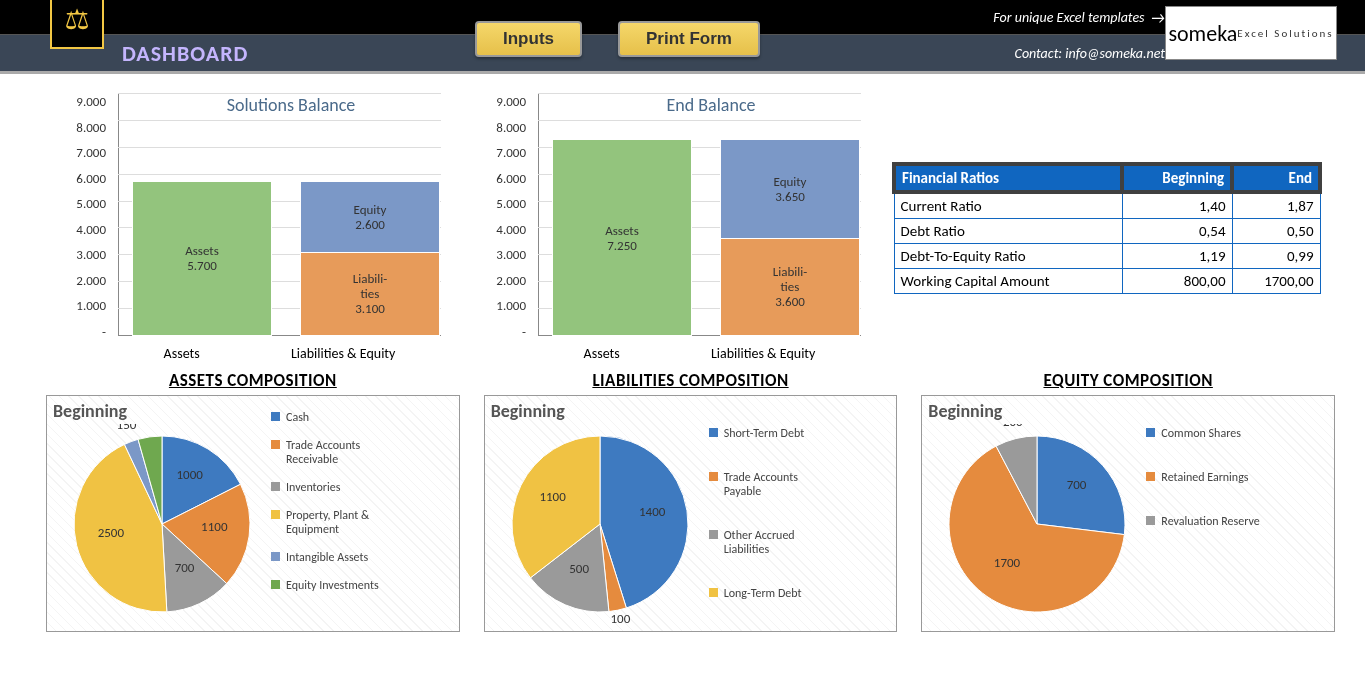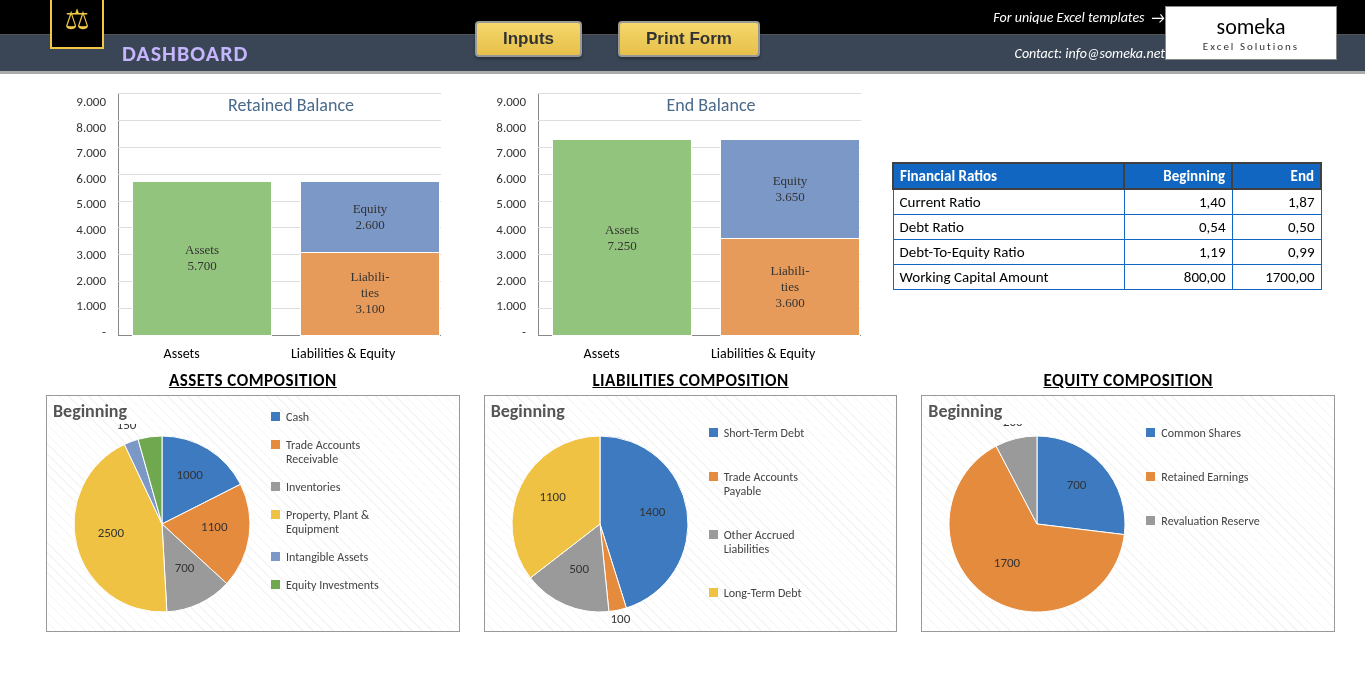--- a/index.html
+++ b/index.html
@@ -7,41 +7,41 @@
 .icon-sq { width:50px; height:56px; margin-left:50px; margin-top:4px; border:2px solid #f2c744; background:#000; display:flex; align-items:center; justify-content:center; font-size:28px; color:#f2c744; z-index:5; }
 .title-yellow { color:#f2c744; font-size:19px; font-weight:400; margin-left:20px; letter-spacing:1px; }
 .top-right { position:absolute; right:200px; font-style:italic; color:#fff; font-size:14px; display:flex; align-items:center; gap:6px; }
 .arrow { font-size:16px; }
 .subbar { background:#3a4656; height:36px; display:flex; align-items:center; position:relative; border-top:1px solid #555; border-bottom:3px solid #aaa; }
 .sub-title { color:#c4b5fd; font-weight:bold; font-size:22px; margin-left:122px; letter-spacing:1px; }
 .btn { position:absolute; top:-14px; background:linear-gradient(#f5d76a,#e6c04a); border:2px solid #999; border-radius:4px; padding:6px 26px; font-size:17px; font-weight:bold; color:#333; box-shadow:0 2px 3px rgba(0,0,0,0.3); cursor:pointer; }
 .btn1 { left:475px; }
 .btn2 { left:618px; }
 .contact { position:absolute; right:200px; font-style:italic; color:#fff; font-size:14px; }
-.logo { position:absolute; right:28px; top:6px; width:170px; height:52px; background:#fff; border:1px solid #888; display:flex; flex-direction:column; align-items:center; justify-content:center; z-index:6; }
+.logo { position:absolute; right:28px; top:6px; width:170px; height:52px; background:#fff; border:1px solid #888; display:flex; flex-direction:row; align-items:center; justify-content:center; z-index:6; }
 .logo .big { font-size:22px; font-weight:300; letter-spacing:0px; }
 .logo .small { font-size:11px; letter-spacing:2px; color:#333; }
 .content { padding:10px 30px 0 46px; }
 .row1 { display:flex; gap:20px; align-items:flex-start; }
 .barchart { width:400px; height:280px; position:relative; }
 .chart-title { color:#4a6a8a; font-size:18px; text-align:center; position:absolute; top:10px; left:120px; width:250px; }
 .plot { position:absolute; left:72px; top:10px; bottom:28px; right:5px; }
 .yaxis { position:absolute; left:10px; top:10px; bottom:28px; display:flex; flex-direction:column; justify-content:space-between; text-align:right; width:50px; font-size:13px; }
 .tick { height:12px; font-size:13px; color:#333; }
 .grid { position:absolute; inset:0; }
 .gridline { position:absolute; left:0; right:0; border-top:1px solid #ddd; }
 .axisX { position:absolute; left:0; bottom:0; right:0; border-top:1px solid #888; }
 .axisleft { position:absolute; left:0; top:0; bottom:0; border-left:1px solid #888; }
-.bar { position:absolute; border:1px solid #fff; display:flex; align-items:center; justify-content:center; flex-direction:column; font-size:13px; color:#333; text-align:center;font-family:Liberation Serif, serif; }
+.bar { position:absolute; border:1px solid #fff; display:flex; align-items:center; justify-content:center; flex-direction:column; font-size:13px; color:#333; text-align:center; }
 .green { background:#93c47d; }
 .orange { background:#e79b5a; }
 .blue { background:#7b98c7; }
 .xlabels { position:absolute; bottom:2px; left:72px; right:5px; display:flex; justify-content:space-around; font-size:14px; }
 .ratios { margin-left:6px; margin-top:78px; width:430px; border-collapse:collapse; font-size:15px; }
-.ratios th { background:#1066c0; color:#fff; padding:3px 6px; text-align:left; border:2px solid #404040; }
+.ratios th { background:#1066c0; color:#fff; padding:3px 6px; text-align:left; border:4px solid #404040; }
 .ratios th.r { text-align:right; }
 .ratios td { border:1px solid #1066c0; padding:3px 6px; }
 .ratios td.r { text-align:right; }
 .row2 { display:flex; gap:24px; margin-top:6px; }
 .comp { width:426px; }
 .comp-title { text-align:center; font-weight:bold; font-size:17px; text-decoration:underline; letter-spacing:0.5px; margin-bottom:4px; }
 .pie-panel { border:1px solid #999; height:235px; position:relative; background:repeating-linear-gradient(45deg,#fff,#fff 6px,#f4f4f4 6px,#f4f4f4 7px); display:flex; }
 .beginning { position:absolute; top:4px; left:6px; font-weight:bold; color:#555; font-size:18px; }
 .pie-svg { margin-left:10px; margin-top:28px; }
 .legend { margin-left:4px; margin-top:14px; display:flex; flex-direction:column; gap:14px; font-size:12px; color:#444; }
@@ -66,21 +66,21 @@
 <div class="subbar">
   <div class="sub-title">DASHBOARD</div>
   <button class="btn btn1">Inputs</button>
   <button class="btn btn2">Print Form</button>
   <div class="contact">Contact: info@someka.net</div>
 </div>
 
 <div class="content">
 <div class="row1">
   <div class="barchart" id="bc0">
-        <div class="chart-title">Retained Balance</div>
+        <div class="chart-title">Solutions Balance</div>
         <div class="yaxis">
           <div class="tick">9.000</div>
           <div class="tick">8.000</div>
           <div class="tick">7.000</div>
           <div class="tick">6.000</div>
           <div class="tick">5.000</div>
           <div class="tick">4.000</div>
           <div class="tick">3.000</div>
           <div class="tick">2.000</div>
           <div class="tick">1.000</div>

